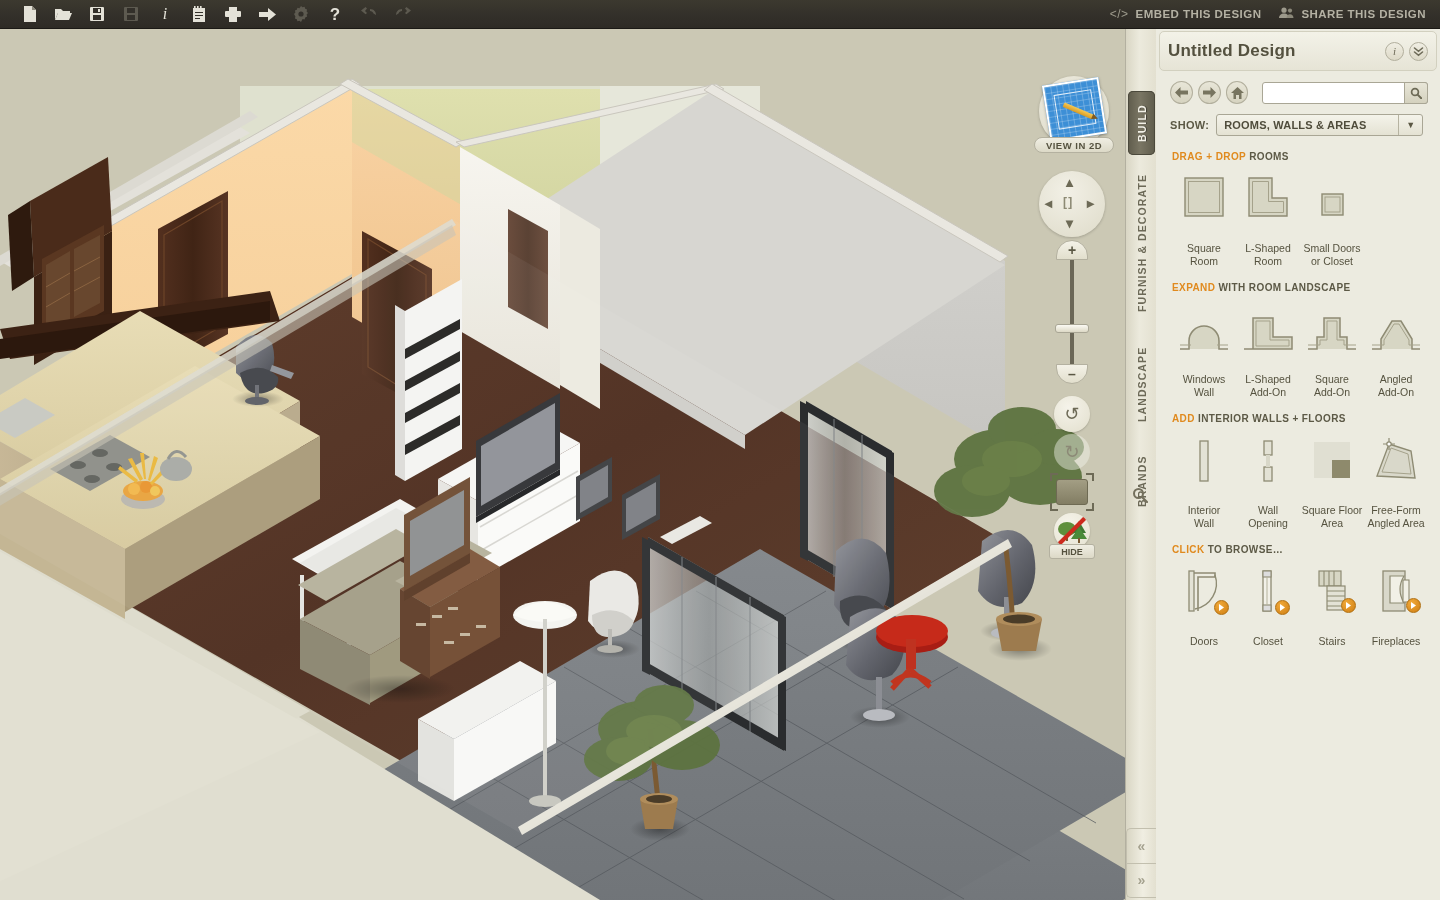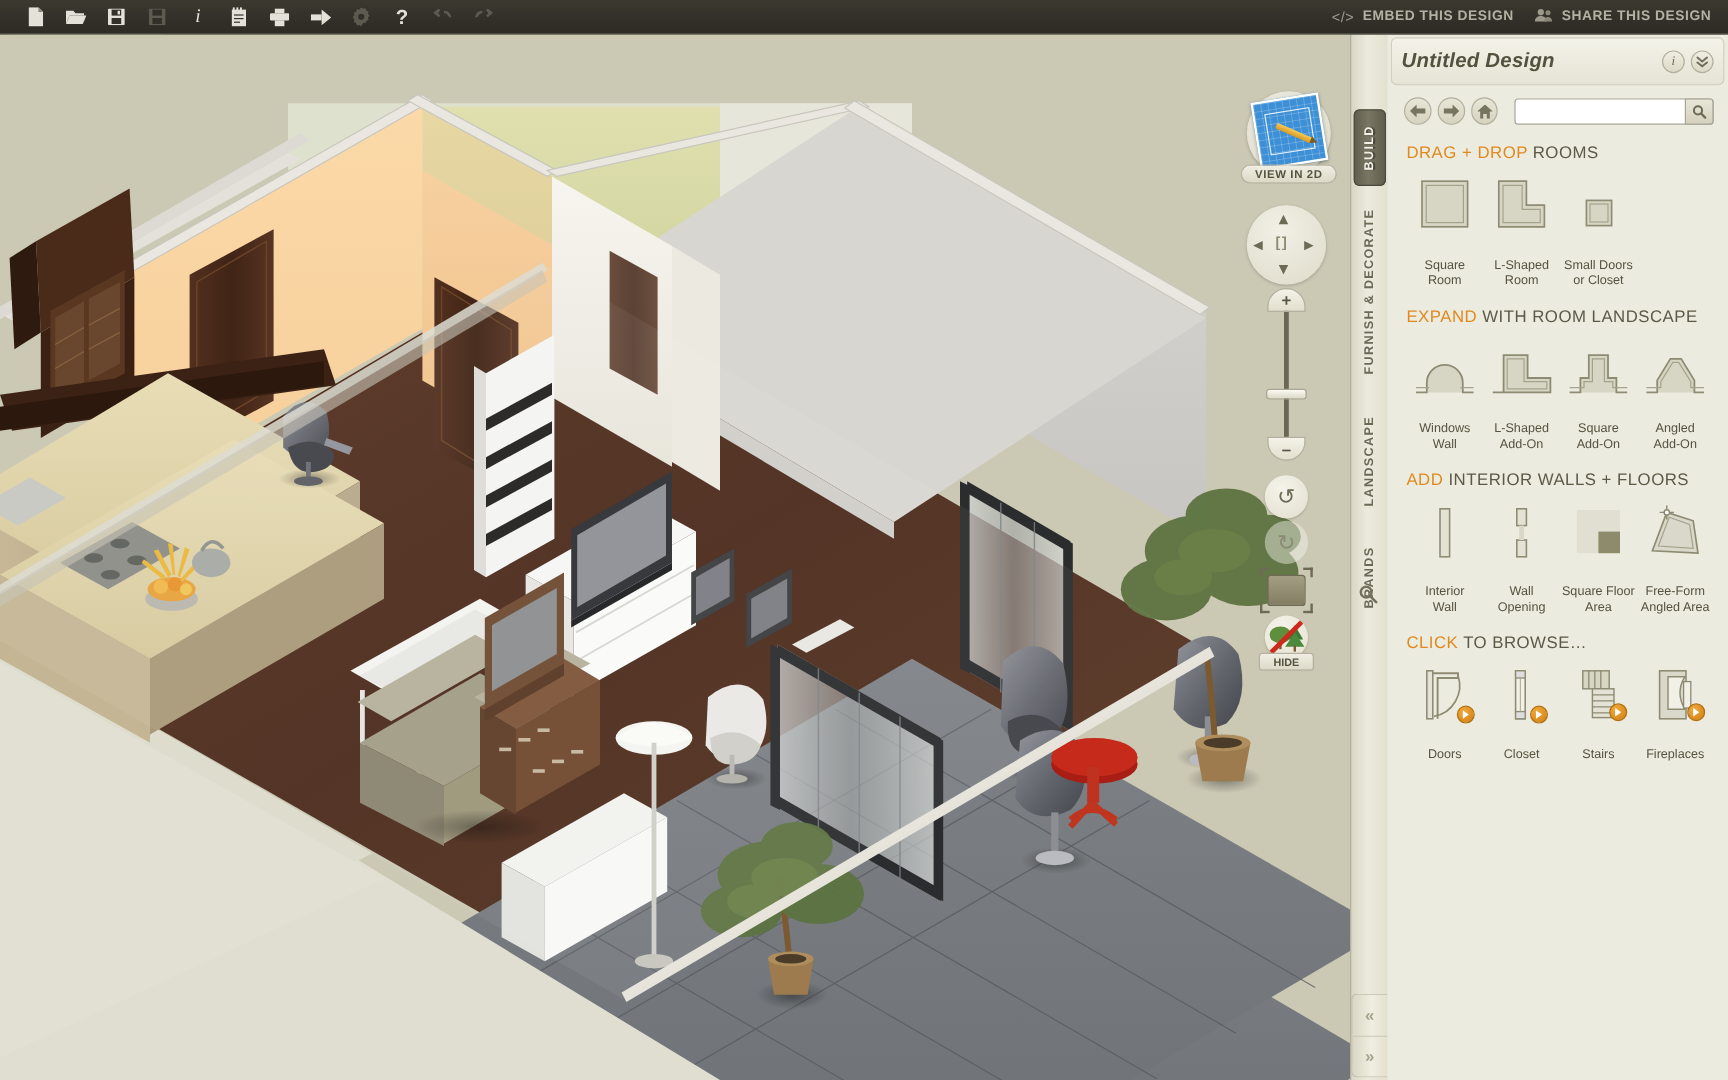--- a/index.html
+++ b/index.html
@@ -51,21 +51,21 @@
     padding:4px 18px 5px 16px; border-radius:4px;
     border:1px solid #5c5849;
     text-shadow:0 1px 1px rgba(0,0,0,.5);
     cursor:pointer;
   }
   .tab-plus { color:#9b9783; font-size:20px; line-height:14px; font-weight:bold; cursor:pointer; }
 
   
   .canvas {
     position:absolute; left:0; top:29px; width:1125px; height:871px;
-    background:#fef9c3; overflow:hidden;
+    background:#000000; overflow:hidden;
   }
   .canvas svg { position:absolute; left:0; top:0; }
 
   
   .view2d {
     position:absolute; left:1039px; top:47px; width:70px; height:70px;
     border-radius:50%;
     background:radial-gradient(circle at 40% 35%, #eeece1, #dedbc9);
     box-shadow:0 1px 3px rgba(0,0,0,.22);
     cursor:pointer;
@@ -185,21 +185,21 @@
   .panel {
     position:absolute; left:1156px; top:29px; width:284px; height:871px;
     background:#ecebe0;
   }
   .panel-head {
     position:relative; height:40px; margin:2px 3px 0 3px;
     background:linear-gradient(#f3f2e8,#e6e4d6);
     border:1px solid #d2d0bf; border-radius:5px;
     display:flex; align-items:center; padding:0 8px;
   }
-  .panel-title { font-size:17px; font-weight:bold; color:#54513f; letter-spacing:.2px;font-style:italic; }
+  .panel-title { font-size:17px; font-weight:bold; color:#54513f; letter-spacing:.2px; }
   .head-btns { margin-left:auto; display:flex; gap:5px; }
   .circ-btn {
     width:19px; height:19px; border-radius:50%;
     background:linear-gradient(#f0eee3,#ddd9c7); border:1px solid #b2af9d;
     display:flex; align-items:center; justify-content:center;
     font-size:11px; color:#6e6b58; cursor:pointer;
   }
   .panel-nav {
     display:flex; align-items:center; gap:5px; padding:10px 12px 0 14px;
   }
@@ -232,21 +232,21 @@
     display:flex; align-items:center; cursor:pointer;
   }
   .select .val{ font-size:11px; font-weight:bold; color:#4f4c3b; padding-left:7px; letter-spacing:.2px;}
   .select .arrow{
     position:absolute; right:0; top:0; width:24px; height:20px;
     border-left:1px solid #b6b3a1; display:flex; align-items:center; justify-content:center;
     color:#5b5844; font-size:9px;
   }
 
   .sec { padding:15px 0 0 16px; }
-  .sec-title { font-size:14px; font-weight:normal; letter-spacing:.4px; color:#5c5946; margin-bottom:10px; }
+  .sec-title { font-size:10px; font-weight:bold; letter-spacing:.4px; color:#5c5946; margin-bottom:10px; }
   .sec-title em { font-style:normal; color:#e08a1e; }
   .items { display:flex; }
   .item { width:64px; display:flex; flex-direction:column; align-items:center; cursor:pointer; }
   .item .art { height:50px; display:flex; align-items:flex-end; justify-content:center; }
   .item .cap { margin-top:20px; font-size:10.5px; line-height:12.5px; color:#55523f; text-align:center; }
 
   .pill {
     position:absolute; width:15px; height:15px; border-radius:50%;
     background:radial-gradient(circle at 35% 30%, #f0a93a, #d07f13);
     border:1px solid #b06f10;
@@ -850,20 +850,27 @@
         <input type="text" placeholder="" style="">
         <div class="search-go">
           <svg width="12" height="12" viewBox="0 0 12 12">
               <circle cx="5" cy="5" r="3.4" fill="none" stroke="#6d6a56" stroke-width="1.7"></circle>
               <path d="M7.6 7.6 L11.2 11.2" stroke="#6d6a56" stroke-width="2" stroke-linecap="round"></path>
             </svg>
         </div>
       </div>
     </div>
 
+    <div class="show-row">
+      <div class="show-lbl">SHOW:</div>
+      <div class="select">
+        <div class="val">ROOMS, WALLS &amp; AREAS</div>
+        <div class="arrow">▼</div>
+      </div>
+    </div>
 
     <div class="sec">
       <div class="sec-title">
         <em>DRAG + DROP</em><span> ROOMS</span>
       </div>
       <div class="items">
         <div class="item">
           <div class="art">
             <svg width="52" height="50" viewBox="0 0 52 50">
                 <rect x="7" y="6" width="38" height="38" fill="#d7d6c4" stroke="#8e8b73" stroke-width="1.4"></rect>

